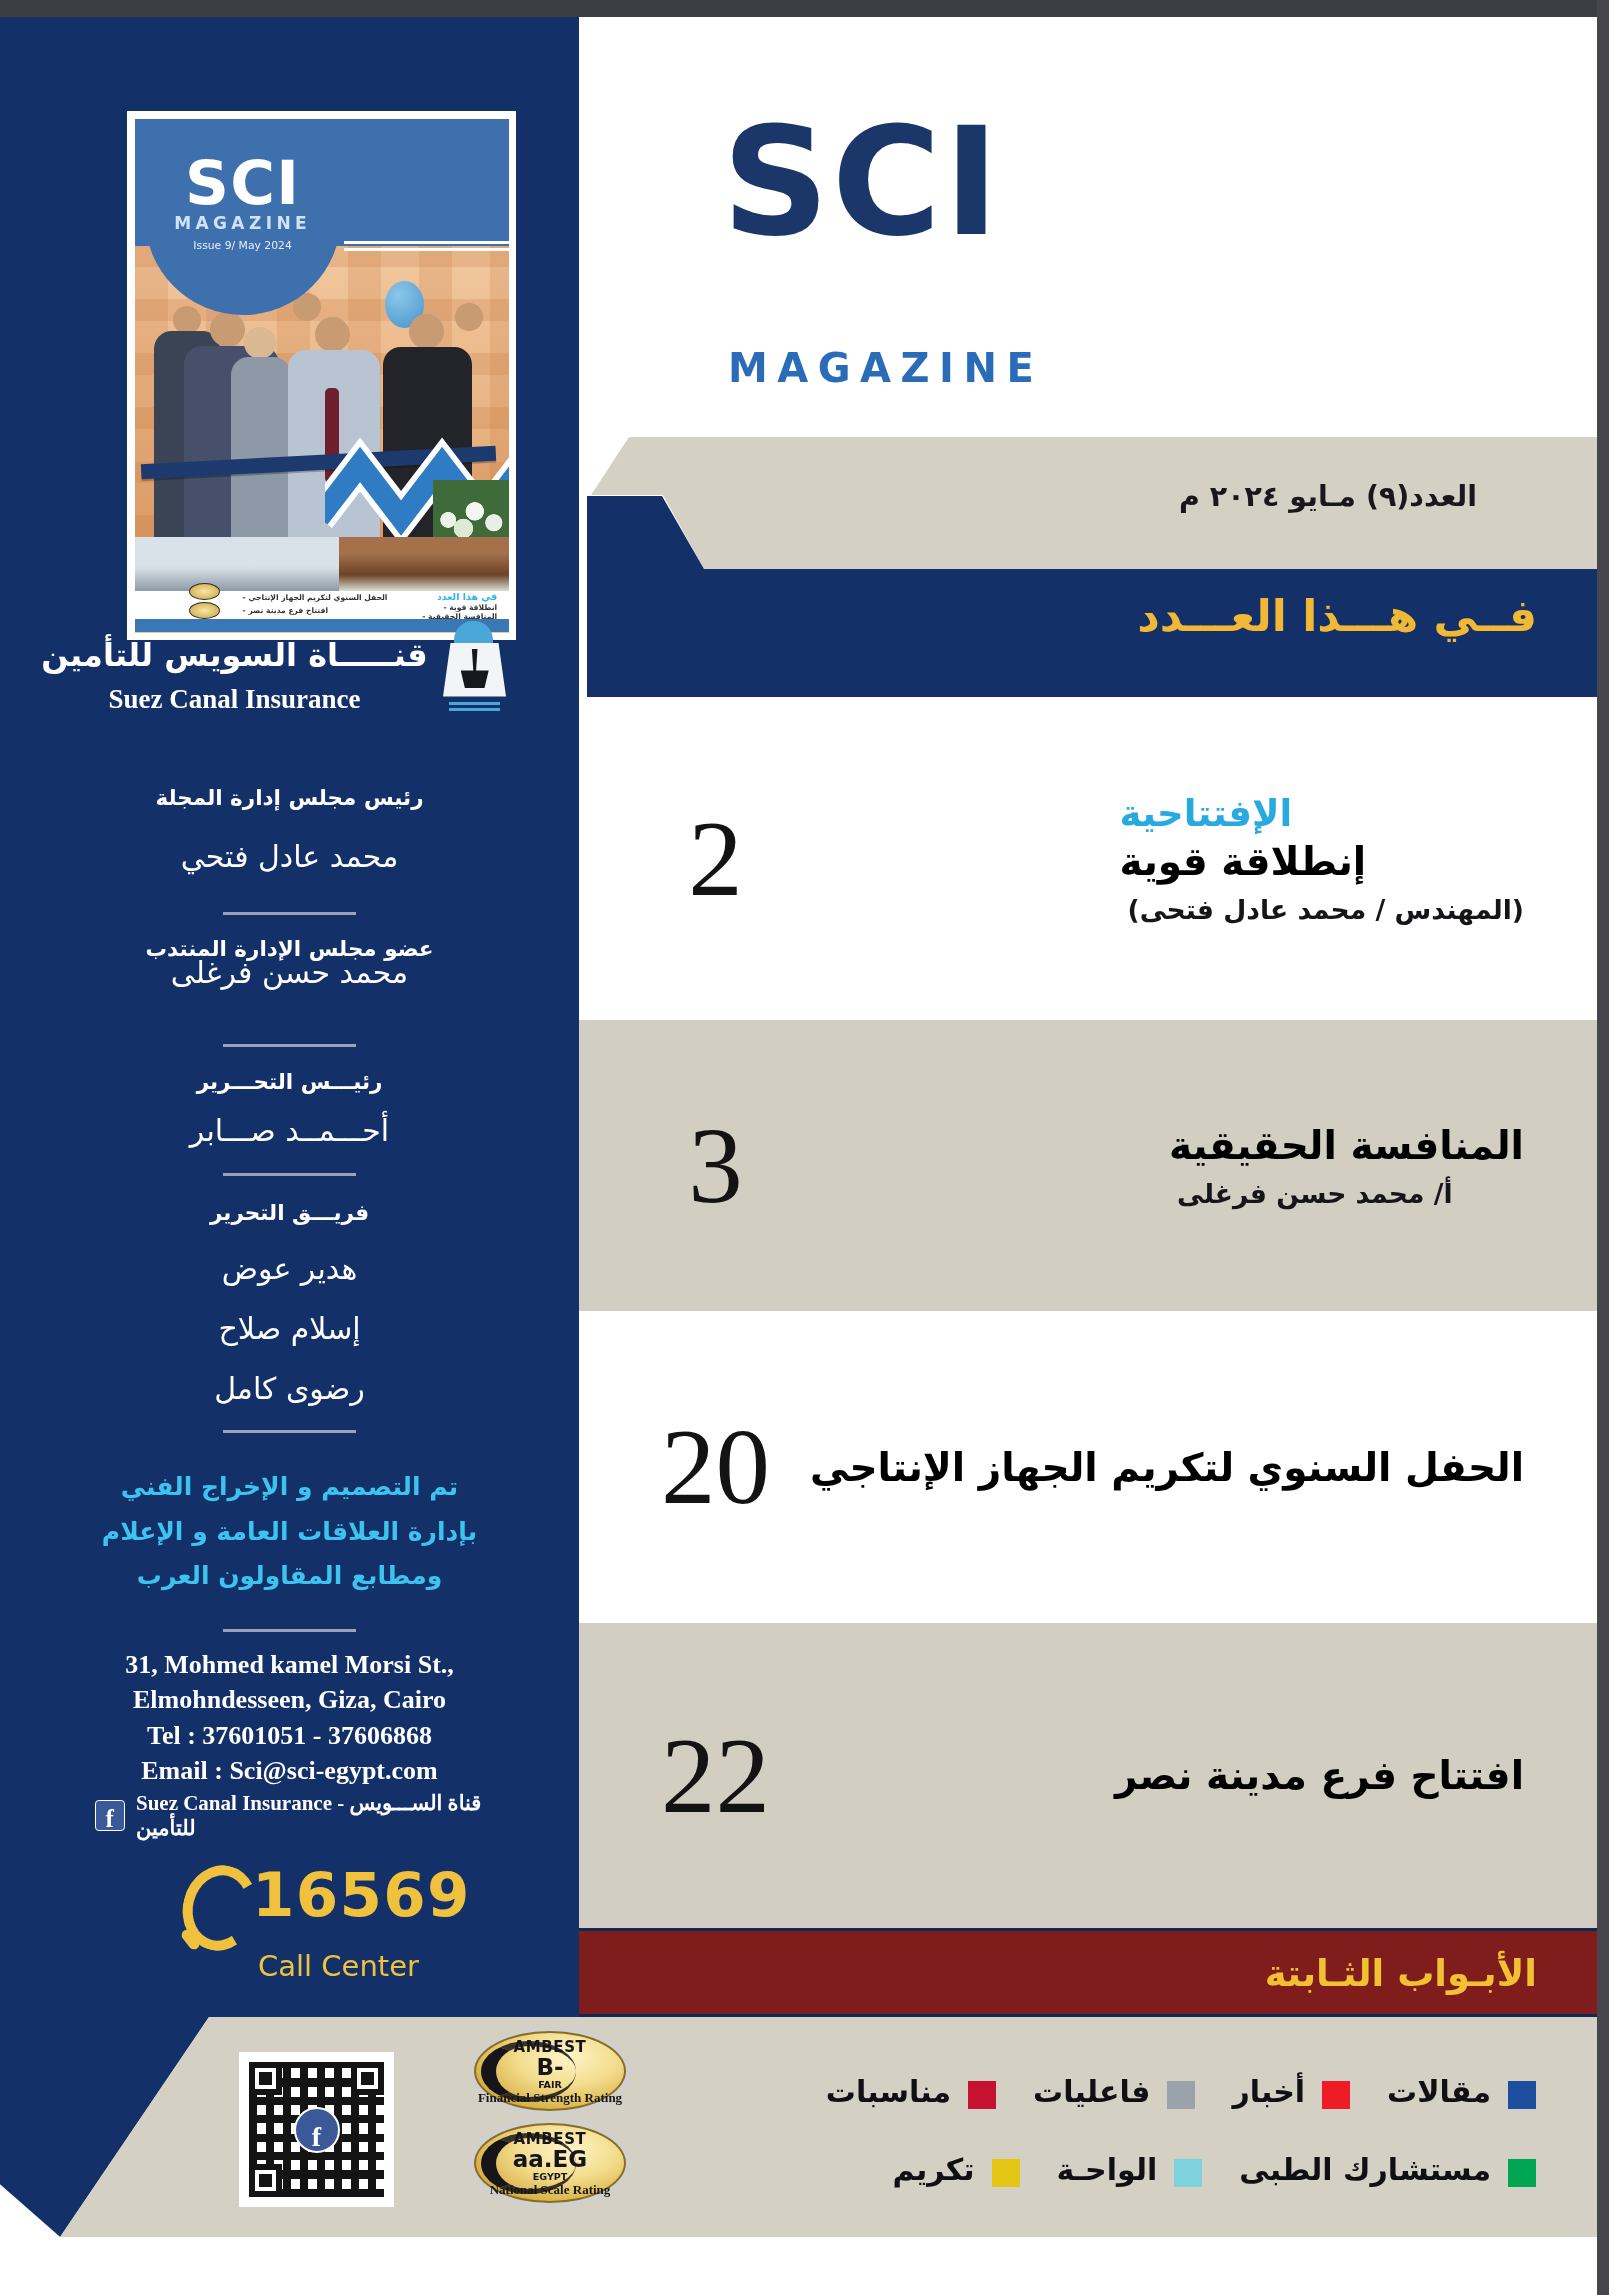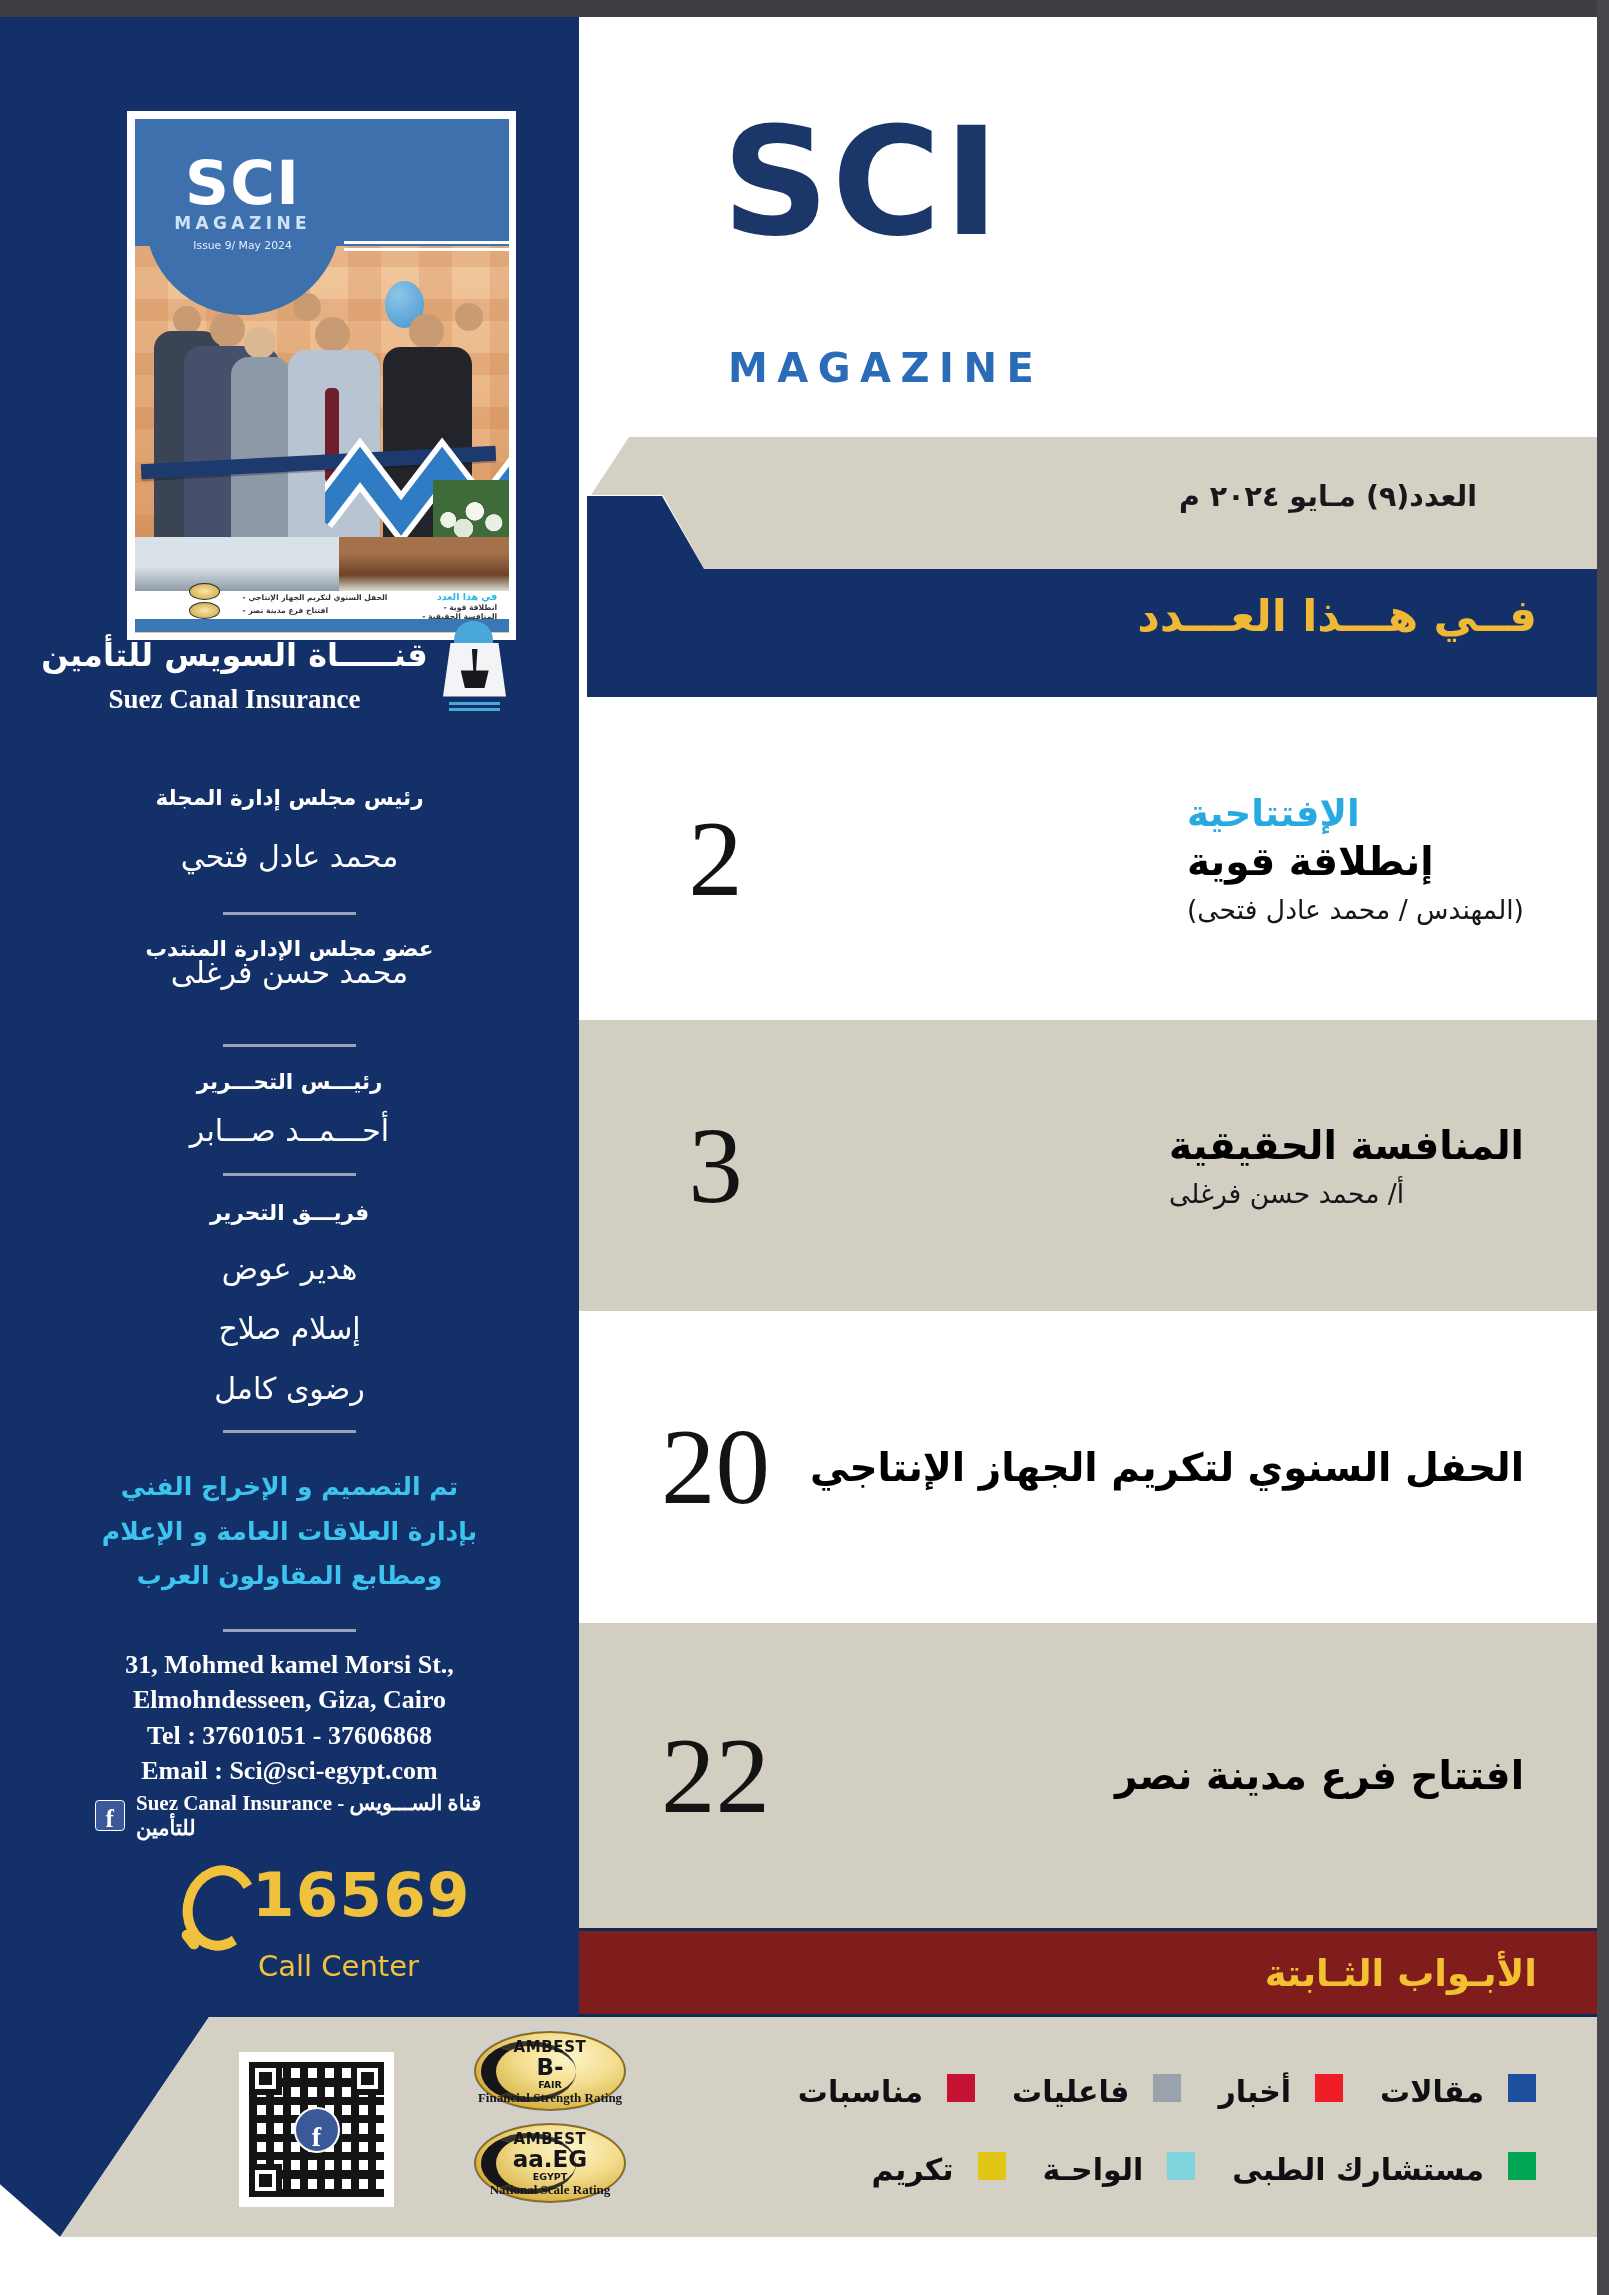--- a/index.html
+++ b/index.html
@@ -99,21 +99,21 @@
   .hero-title{position:absolute;right:60px;top:94px;font-size:44px;font-weight:bold;color:#f0b834;}
 
   
   .toc-row{left:579px;width:1018px;}
   .toc-num{position:absolute;left:54px;top:50%;transform:translateY(-50%);width:165px;
     text-align:center;font-family:"Liberation Serif",serif;font-size:109px;color:#131313;}
   .toc-body{position:absolute;right:73px;top:0;height:100%;display:flex;flex-direction:column;
     justify-content:center;align-items:flex-end;text-align:right;}
   .toc-cat{font-size:37px;font-weight:bold;color:#27aae1;margin-bottom:3.8px;}
   .toc-title{font-size:39px;font-weight:bold;color:#000000;}
-  .toc-sub{font-size:26.6px;font-weight:normal;color:#15151a;margin-top:10px;}
+  .toc-sub{font-size:26.6px;font-weight:bold;color:#15151a;margin-top:10px;margin-left:8px;}
   .row-beige{background:#d2cec2;}
 
   .sections-band{left:579px;top:1928px;width:1018px;height:89px;background:#7f1d1d;
     border-top:3.8px solid #0e2858;border-bottom:3.8px solid #0e2858;box-sizing:border-box;}
   .sections-title{position:absolute;right:60px;top:50%;transform:translateY(-50%);
     font-size:37px;font-weight:bold;color:#f2c030;}
 
   
   .bottom-band{left:60px;top:2017px;width:1537px;height:220px;background:#d4d0c4;
     clip-path:polygon(149px 0,100% 0,100% 100%,0 100%);}
@@ -136,21 +136,21 @@
   .badge .crescent{position:absolute;left:5px;top:7.6px;width:95px;height:61px;border-radius:50%;
     border-left:15px solid #15151a;border-top:5.7px solid rgba(21,21,26,.85);
     border-bottom:5.7px solid rgba(21,21,26,.85);border-right:0;box-sizing:border-box;}
   .badge-brand{margin-top:5px;font-size:15px;font-weight:bold;letter-spacing:0.6px;}
   .badge-rating{font-size:23px;font-weight:bold;line-height:1;}
   .badge-grade{font-size:9.5px;font-weight:bold;}
   .badge-scale{font-size:13px;font-weight:bold;font-family:Liberation Serif, serif;}
 
   .legend-row{right:74px;height:38px;display:flex;flex-direction:row;align-items:center;
     gap:37px;direction:rtl;}
-  .legend-item{display:flex;align-items:flex-start;gap:24px;direction:rtl;}
+  .legend-item{display:flex;align-items:flex-end;gap:17px;direction:rtl;}
   .legend-sq{width:28px;height:28px;}
   .legend-label{font-size:30px;font-weight:bold;color:#101014;white-space:nowrap;}
 </style>
 </head>
 <body>
 
 <div class="page">
 
   <div class="abs top-bar"></div>
   <div class="abs right-bar"></div>

